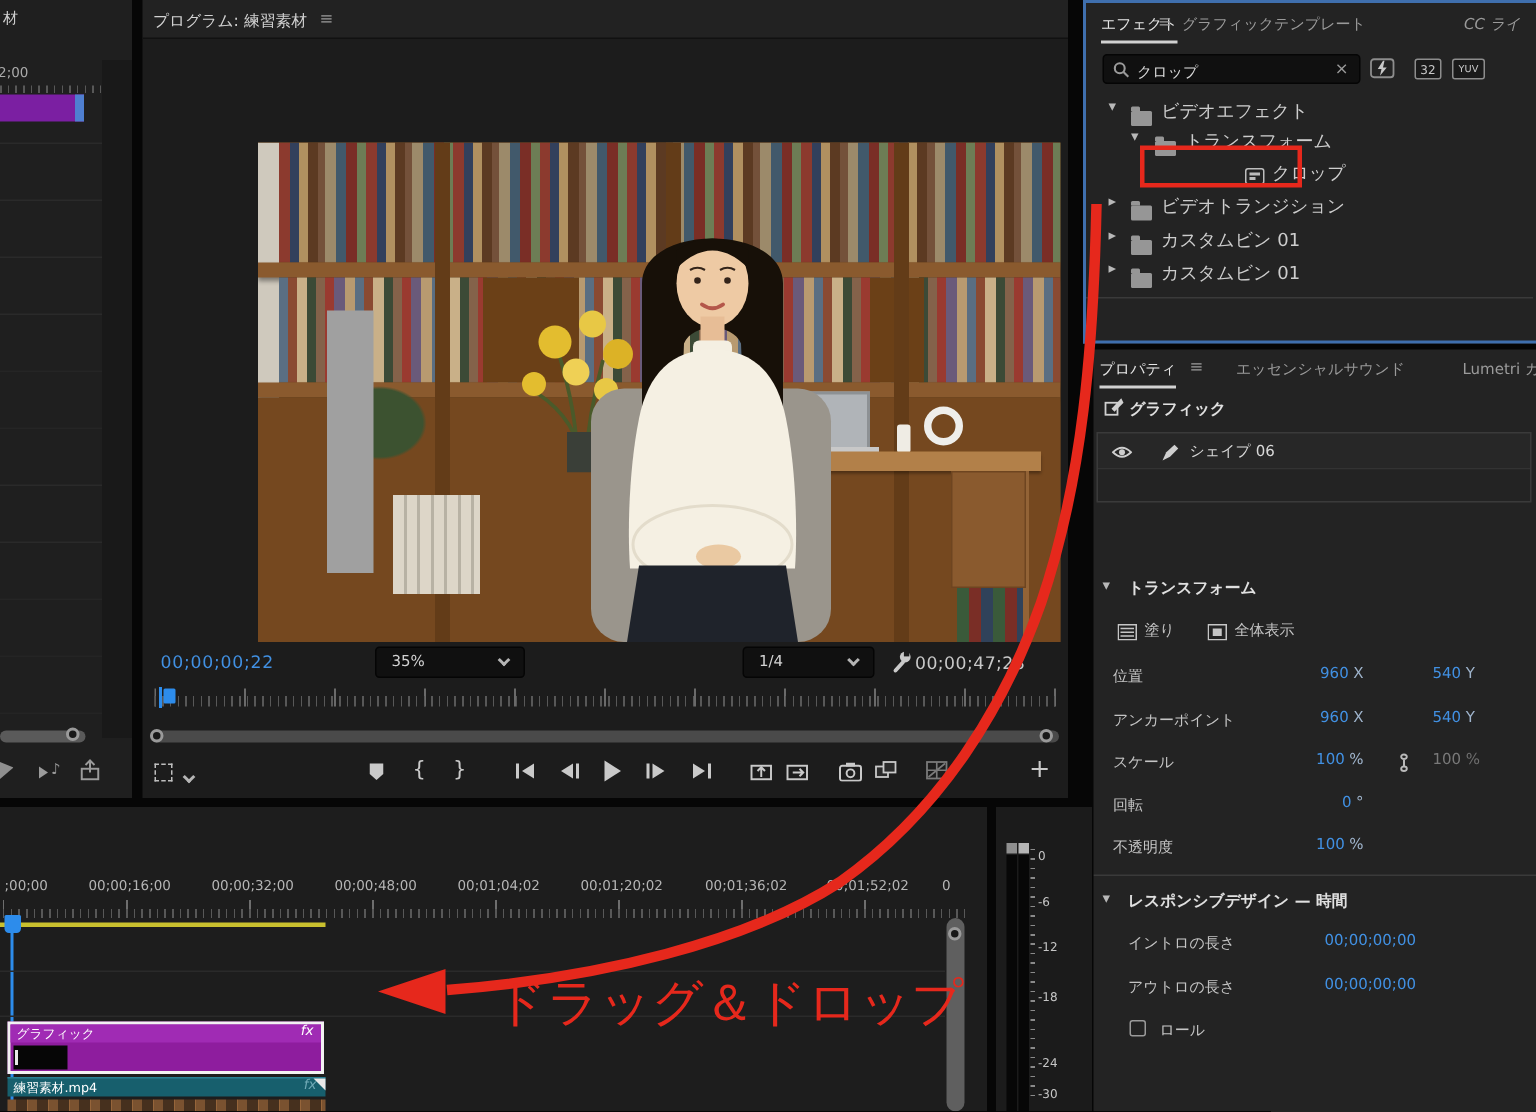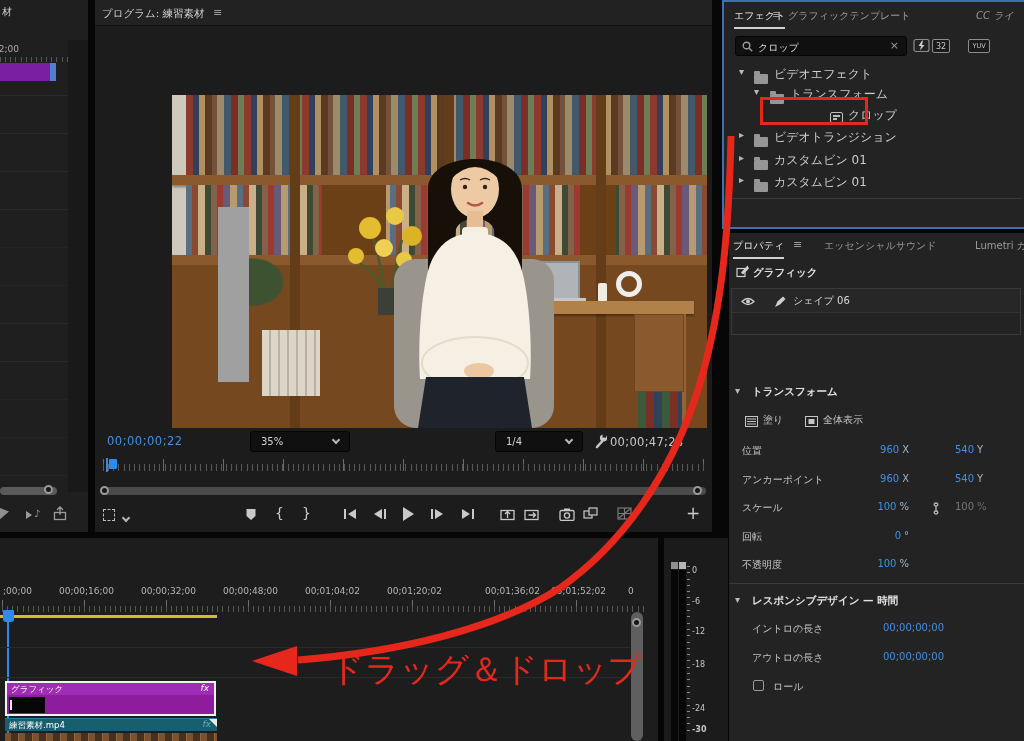--- a/index.html
+++ b/index.html
@@ -251,21 +251,21 @@
         </svg>
       <span class="a" style="left:22px;top:4px;color:#d8d8d8;font-size:10px;">クロップ</span>
       <span class="a" style="right:7px;top:2px;color:#9a9a9a;font-size:11px;">×</span>
     </div>
     <span class="a" style="left:189px;top:36px;">
       <svg width="17" height="15">
           <rect x="1" y="1.5" width="15" height="12" rx="2" fill="none" stroke="#8d8d8d" stroke-width="1.2"></rect>
           <path d="M9 2.5 L5.5 8 H8 L7 12.5 L11.5 7 H9 L10 2.5 Z" fill="#c9c9c9"></path>
         </svg>
     </span>
-    <span class="a badge" style="left:208px;top:37px;width:18px;height:14px;font-size:8px;">32</span>
+    <span class="a badge" style="left:219px;top:37px;width:18px;height:14px;font-size:8px;">32</span>
     <span class="a badge" style="left:244px;top:37px;width:22px;height:14px;font-size:6.5px;">YUV</span>
 
     <div class="a" style="left:0;top:63px;width:298px;height:16px;">
       <span class="a tree-chev" style="left:15px;top:1px;">▾</span>
       <span class="a folder" style="left:30px;top:4px;"></span>
       <span class="a tree-label" style="left:50px;top:1px;">ビデオエフェクト</span>
     </div>
     <div class="a" style="left:0;top:83px;width:298px;height:16px;">
       <span class="a tree-chev" style="left:30px;top:1px;">▾</span>
       <span class="a folder" style="left:46px;top:4px;"></span>
@@ -411,21 +411,21 @@
 
   <div class="a panel" style="left:0;top:538px;width:658px;height:203px;background:#1d1d1d;overflow:hidden;">
 
     <div class="a" style="left:0;top:48px;width:658px;height:14px;">
       <span class="rlabel" style="left:3px;">;00;00</span>
       <span class="rlabel" style="left:59px;">00;00;16;00</span>
       <span class="rlabel" style="left:141px;">00;00;32;00</span>
       <span class="rlabel" style="left:223px;">00;00;48;00</span>
       <span class="rlabel" style="left:305px;">00;01;04;02</span>
       <span class="rlabel" style="left:387px;">00;01;20;02</span>
-      <span class="rlabel" style="left:485px;">00;01;36;02</span>
+      <span class="rlabel" style="left:470px;">00;01;36;02</span>
       <span class="rlabel" style="left:551px;">00;01;52;02</span>
       <span class="rlabel" style="left:628px;">0</span>
     </div>
     <div class="a ticks-m" style="left:2px;top:62px;width:643px;height:12px;"></div>
     <div class="a ticks-s" style="left:2px;top:68px;width:643px;height:6px;"></div>
 
     <div class="a" style="left:0;top:77px;width:217px;height:3px;background:#c9c02e;"></div>
 
     <div class="a" style="left:3px;top:72px;width:11px;height:12px;background:#2d8ceb;border-radius:1px 1px 3px 3px;"></div>
     <div class="a" style="left:7px;top:80px;width:2px;height:123px;background:#2d8ceb;"></div>
@@ -459,21 +459,21 @@
     <div class="a" style="left:7px;top:24px;width:7px;height:7px;background:#8f8f8f;"></div>
     <div class="a" style="left:15px;top:24px;width:7px;height:7px;background:#b5b5b5;"></div>
     <div class="a" style="left:7px;top:32px;width:7px;height:171px;background:#070707;"></div>
     <div class="a" style="left:15px;top:32px;width:7px;height:171px;background:#070707;"></div>
     <div class="a" style="left:23px;top:28px;width:3px;height:170px;background:repeating-linear-gradient(180deg,#8a8a8a 0 1px,transparent 1px 6.3px);"></div>
     <span class="meter-label" style="top:28px;">0</span>
     <span class="meter-label" style="top:59px;">-6</span>
     <span class="meter-label" style="top:89px;">-12</span>
     <span class="meter-label" style="top:122px;">-18</span>
     <span class="meter-label" style="top:154px;margin-top:12px;">-24</span>
-    <span class="meter-label" style="top:187px;font-weight:bold;">-30</span>
+    <span class="meter-label" style="top:187px;">-30</span>
   </div>
 
   <div class="a" style="left:760px;top:97px;width:108px;height:28px;border:3px solid #e6281c;z-index:60;"></div>
   <svg class="a" style="left:0;top:0;z-index:60;pointer-events:none;" width="1024" height="741" viewBox="0 0 1024 741">
     <path d="M 731 136 C 729 230, 722 320, 694 402 C 670 470, 628 540, 560 588 C 498 628, 400 652, 298 660" fill="none" stroke="#e6281c" stroke-width="7"></path>
     <polygon points="297,646 297,676 252,661" fill="#e6281c"></polygon>
   </svg>
   <div class="a" style="left:330px;top:652px;color:#e6281c;font-size:34px;line-height:1;white-space:nowrap;z-index:61;">ドラッグ＆ドロップ</div>
 
 </div>

